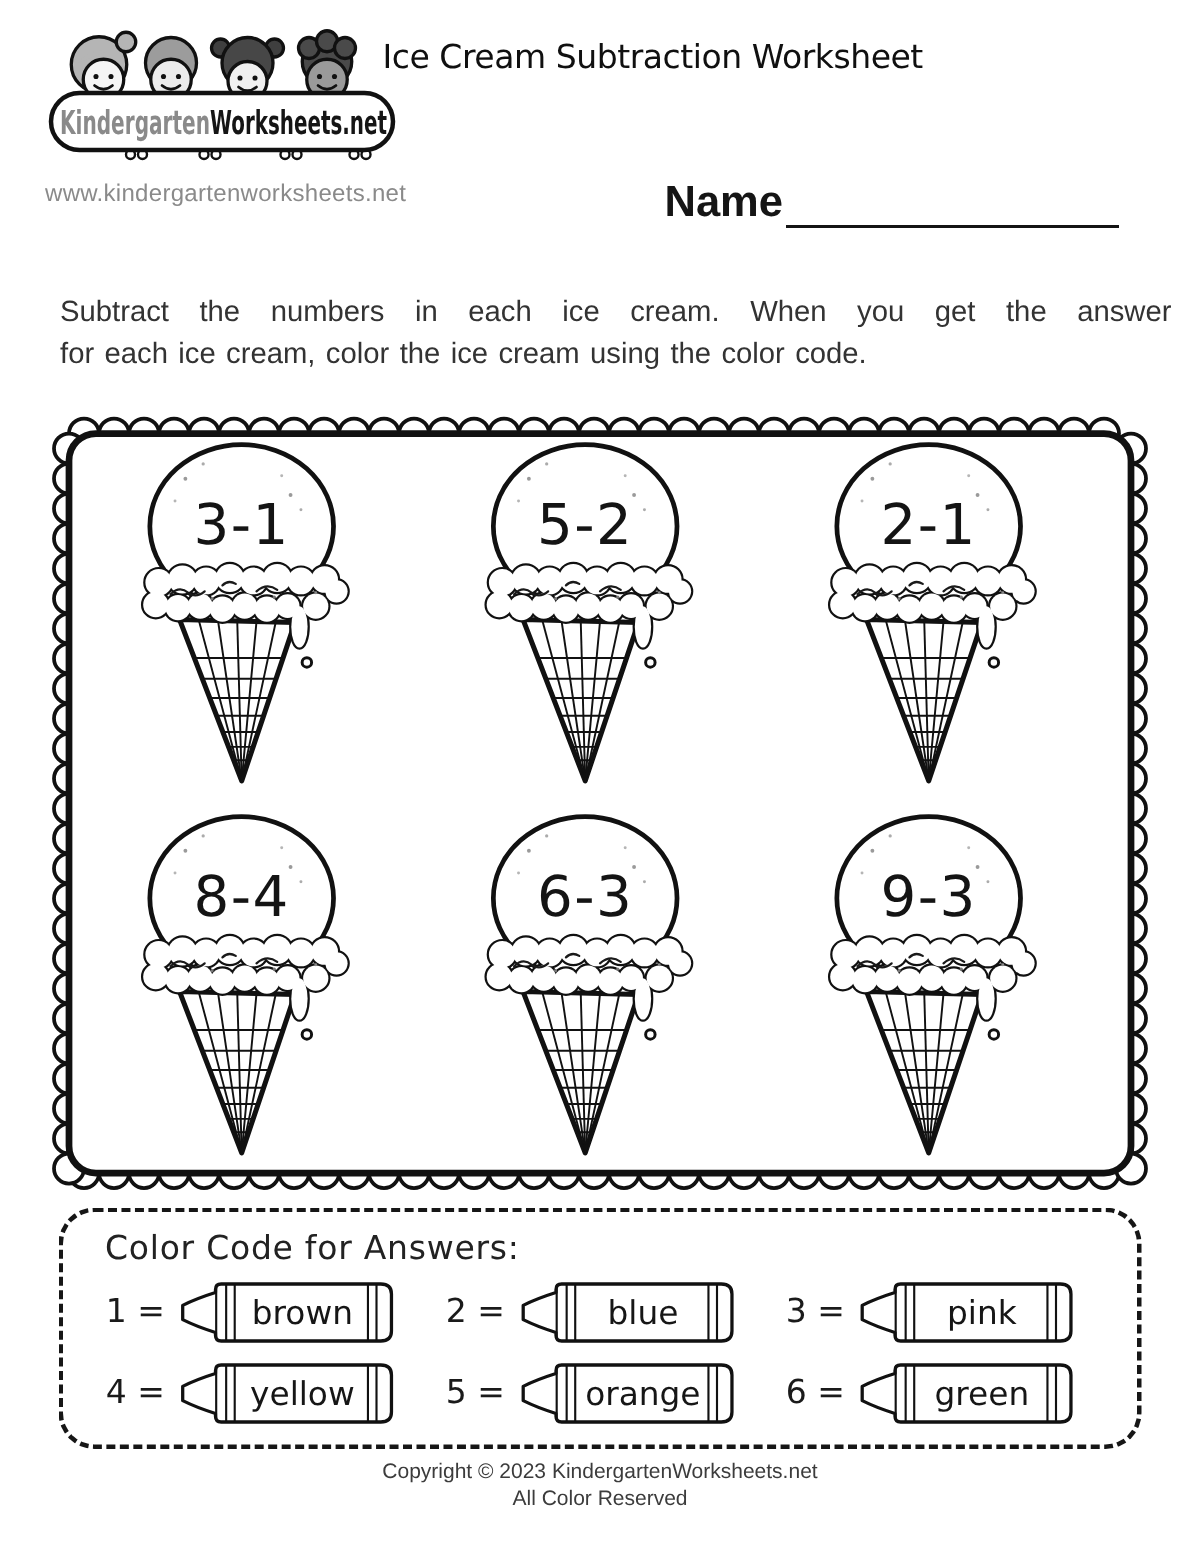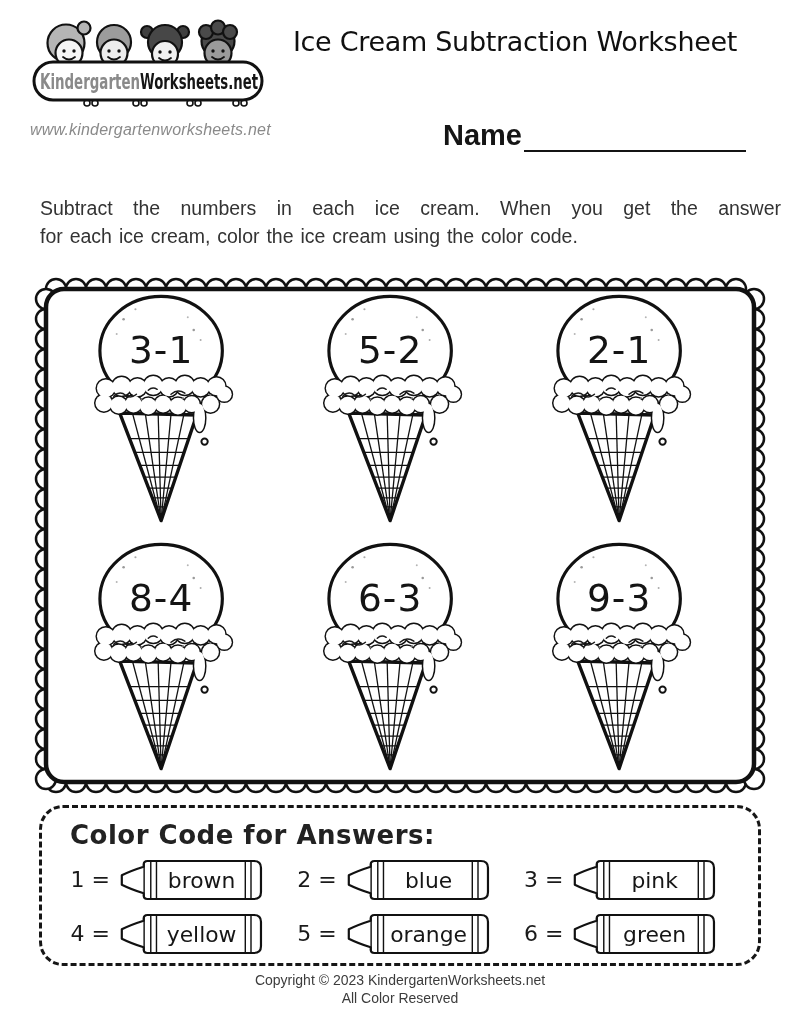--- a/index.html
+++ b/index.html
@@ -3,24 +3,24 @@
 <meta charset="utf-8">
 <style>
   html,body{margin:0;padding:0;}
   body{
     width:800px;height:1035px;background:#ffffff;position:relative;
     font-family:"Liberation Sans",sans-serif;color:#111;overflow:hidden;
   }
   .abs{position:absolute;}
   
   .logo-wrap{left:30px;top:12px;width:237px;height:102px;}
-  .site-url{left:30px;top:121px;font-size:16px;color:#8a8a8a;letter-spacing:.2px;font-style:italic;}
+  .site-url{left:30px;top:121px;font-size:16px;color:#8a8a8a;letter-spacing:.2px;}
   .page-title{
-    left:255px;top:26px;width:520px;margin:0;text-align:center;
-    font-family:"DejaVu Sans",sans-serif;font-size:27px;font-weight:500;
+    left:255px;top:26px;width:520px;margin:0;text-align:left;
+    font-family:"DejaVu Sans",sans-serif;font-size:22px;font-weight:500;
     color:#101010;white-space:nowrap;letter-spacing:-0.3px;
   }
   .name-row{left:443px;top:118px;width:303px;display:flex;align-items:center;}
   .name-label{font-size:29px;font-weight:600;color:#151515;line-height:34px;}
   .name-line{flex:1;border-bottom:2.5px solid #141414;height:32px;margin-left:2px;}
   
   .instructions{left:40px;top:194px;width:741px;font-size:19.5px;line-height:28px;color:#333;}
   .instructions .just{text-align:justify;text-align-last:justify;}
   .instructions .plain{word-spacing:1.5px;}
   
@@ -34,21 +34,21 @@
   .cone-cell svg{width:158px;height:238px;display:block;margin:0 auto;}
   svg text.prob{
     font-family:"DejaVu Sans",sans-serif;font-size:38px;fill:#141414;letter-spacing:1px;
   }
   
   .cc-panel{
     left:39px;top:805px;width:722px;height:161px;box-sizing:border-box;
     border:3.5px dashed #161616;border-radius:24px;padding:10px 20px 8px 22px;
   }
   .cc-title{
-    font-family:"DejaVu Sans",sans-serif;font-size:26px;font-weight:700;color:#222;
+    font-family:"DejaVu Sans",sans-serif;font-size:22px;font-weight:400;color:#222;
     letter-spacing:.5px;margin:2px 0 6px 6px;
   }
   .cc-grid{display:grid;grid-template-columns:repeat(3,1fr);row-gap:7px;column-gap:6px;}
   .cc-item{display:flex;align-items:center;height:47px;}
   .cc-num{
     width:46px;text-align:right;margin-right:8px;font-family:"DejaVu Sans",sans-serif;
     font-size:22px;color:#1a1a1a;
   }
   .cc-item svg{width:152px;height:46px;}
   svg text.cray{font-family:"DejaVu Sans",sans-serif;font-size:23px;fill:#161616;}

